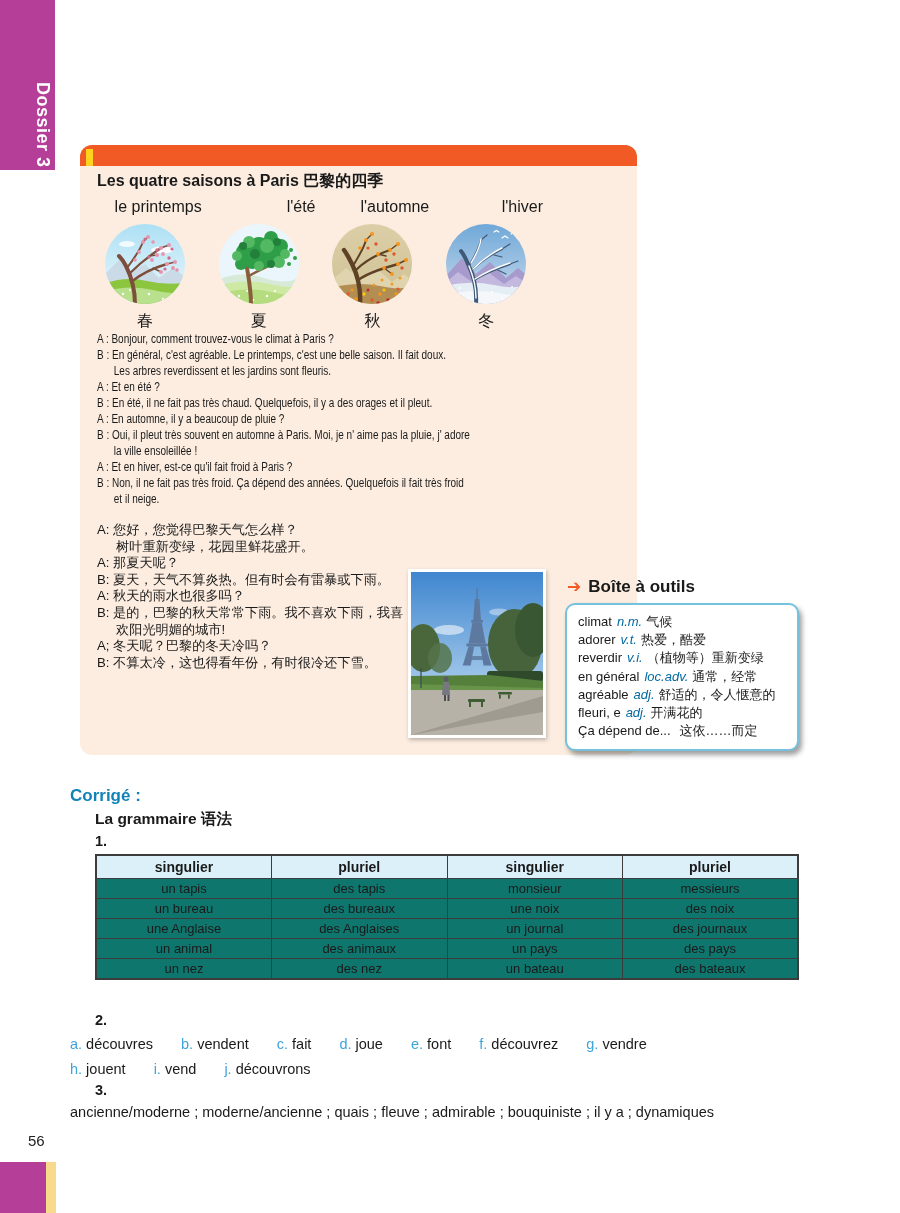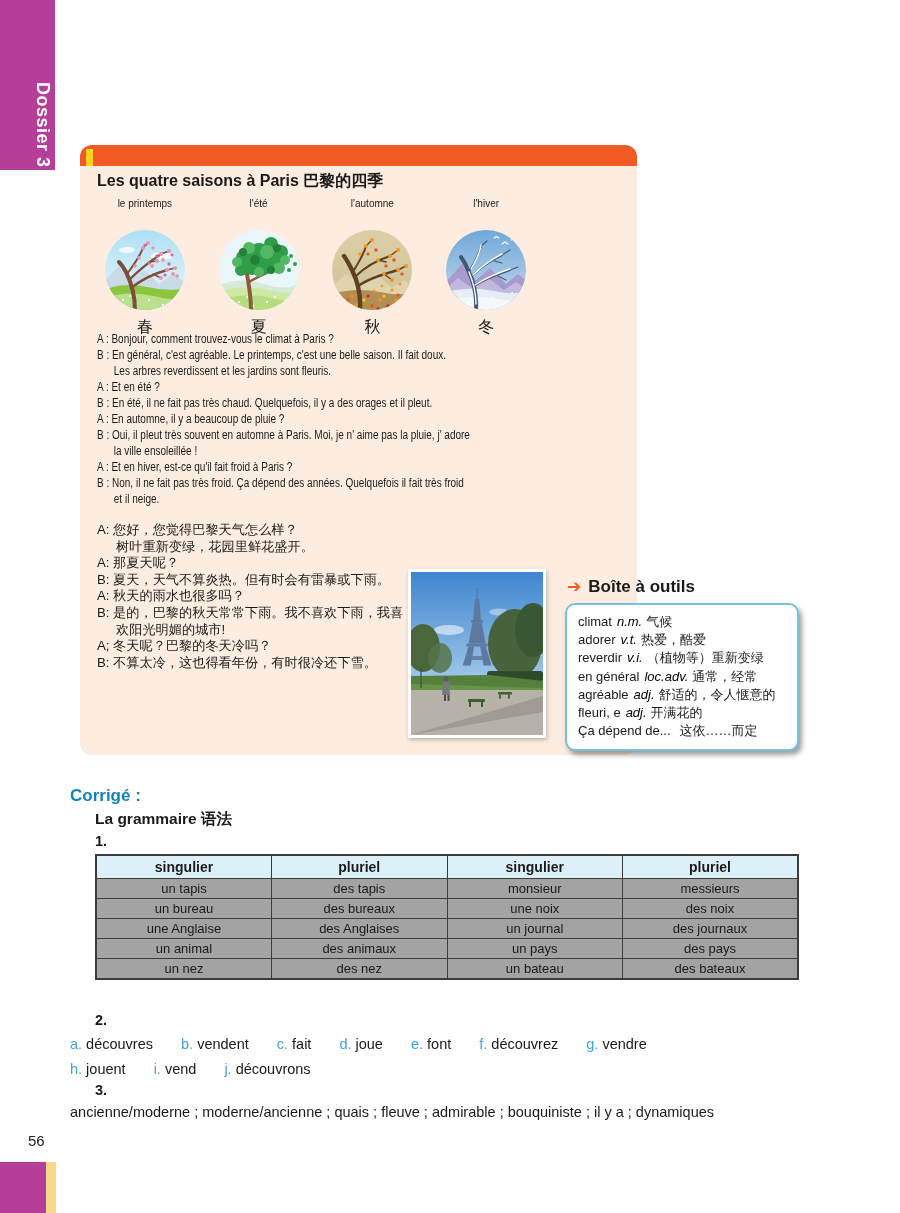--- a/index.html
+++ b/index.html
@@ -17,53 +17,53 @@
   .page-number { position:absolute; left:28px; top:1132px; font-size:15px; color:#222; }
 
   
   .card { position:absolute; left:80px; top:145px; width:557px; height:610px; background:#FCEDE0; border-radius:12px; }
   .card-topbar { position:absolute; left:0; top:0; width:100%; height:21px; background:#F15A24; border-radius:12px 12px 0 0; }
   .card-topmark { position:absolute; left:6px; top:4px; width:7px; height:17px; background:#FFD21E; }
   .card-title { position:absolute; left:17px; top:26px; font-size:16px; font-weight:bold; }
 
   .seasons-row { position:absolute; left:8px; top:53px; width:455px; display:flex; }
   .season { width:25%; text-align:center; }
-  .season-label { font-size:10px; margin-bottom:21px; }
+  .season-label { font-size:16px; margin-bottom:8px;text-align:right; }
   .season-circle { width:80px; height:80px; margin:0 auto; }
   .season-hanzi { font-size:16px; margin-top:7px; }
 
   .dialogue-fr { position:absolute; left:17px; top:186px; transform:scaleX(0.8); transform-origin:0 0;
     font-size:12.5px; line-height:16px; white-space:nowrap; }
   .dialogue-fr .cont { padding-left:21px; }
 
   .dialogue-zh { position:absolute; left:17px; top:377px; font-size:13.2px; line-height:16.6px; white-space:nowrap; }
   .dialogue-zh .cont { padding-left:19px; }
 
   .photo { position:absolute; left:328px; top:424px; width:138px; height:169px; background:#fff; padding:3px;
     box-shadow:1px 2px 4px rgba(0,0,0,.25); }
   .photo svg { display:block; width:132px; height:163px; }
 
   
   .boite-title { position:absolute; left:567px; top:576px; font-size:17px; font-weight:bold; }
   .boite-title .arrow { color:#F15A24; margin-right:7px; }
   .vocab-box { position:absolute; left:565px; top:603px; width:234px; background:#fff; border:2px solid #74C2DC;
     border-radius:10px; padding:8px 11px 9px; font-size:13px; line-height:18.2px; white-space:nowrap;
     box-shadow:3px 4px 5px rgba(45,45,45,.45); }
-  .vocab-box .pos { color:#000000; font-style:italic; margin:0 4px 0 5px; }
+  .vocab-box .pos { color:#0369a1; font-style:italic; margin:0 4px 0 5px; }
 
   
   .corrige-heading { position:absolute; left:70px; top:786px; color:#1283B8; font-size:17px; font-weight:bold; }
   .grammar-heading { position:absolute; left:95px; top:809px; font-size:15.5px; font-weight:bold; }
   .num-label { position:absolute; font-size:14.5px; font-weight:bold; }
   #num1 { left:95px; top:833px; }
   #num2 { left:95px; top:1012px; }
   #num3 { left:95px; top:1082px; }
 
   .grammar-table { position:absolute; left:95px; top:854px; width:704px; border-collapse:collapse;
-    background:#a3a3a3; table-layout:fixed; }
+    background:#0f766e; table-layout:fixed; }
   .grammar-table, .grammar-table th, .grammar-table td { border:1px solid #3c3c3c; }
   .grammar-table { border:2px solid #3c3c3c; }
   .grammar-table th { background:#DCF0F9; font-size:14px; font-weight:bold; padding:3px 0; }
   .grammar-table td { font-size:13px; text-align:center; padding:2px 0; }
 
   .answers-row { position:absolute; left:70px; font-size:14.5px; white-space:nowrap; }
   #answers1 { top:1036px; }
   #answers2 { top:1061px; }
   .answers-row .item { margin-right:24px; }
   .answers-row .letter { color:#3FA3DB; margin-right:4px; }

